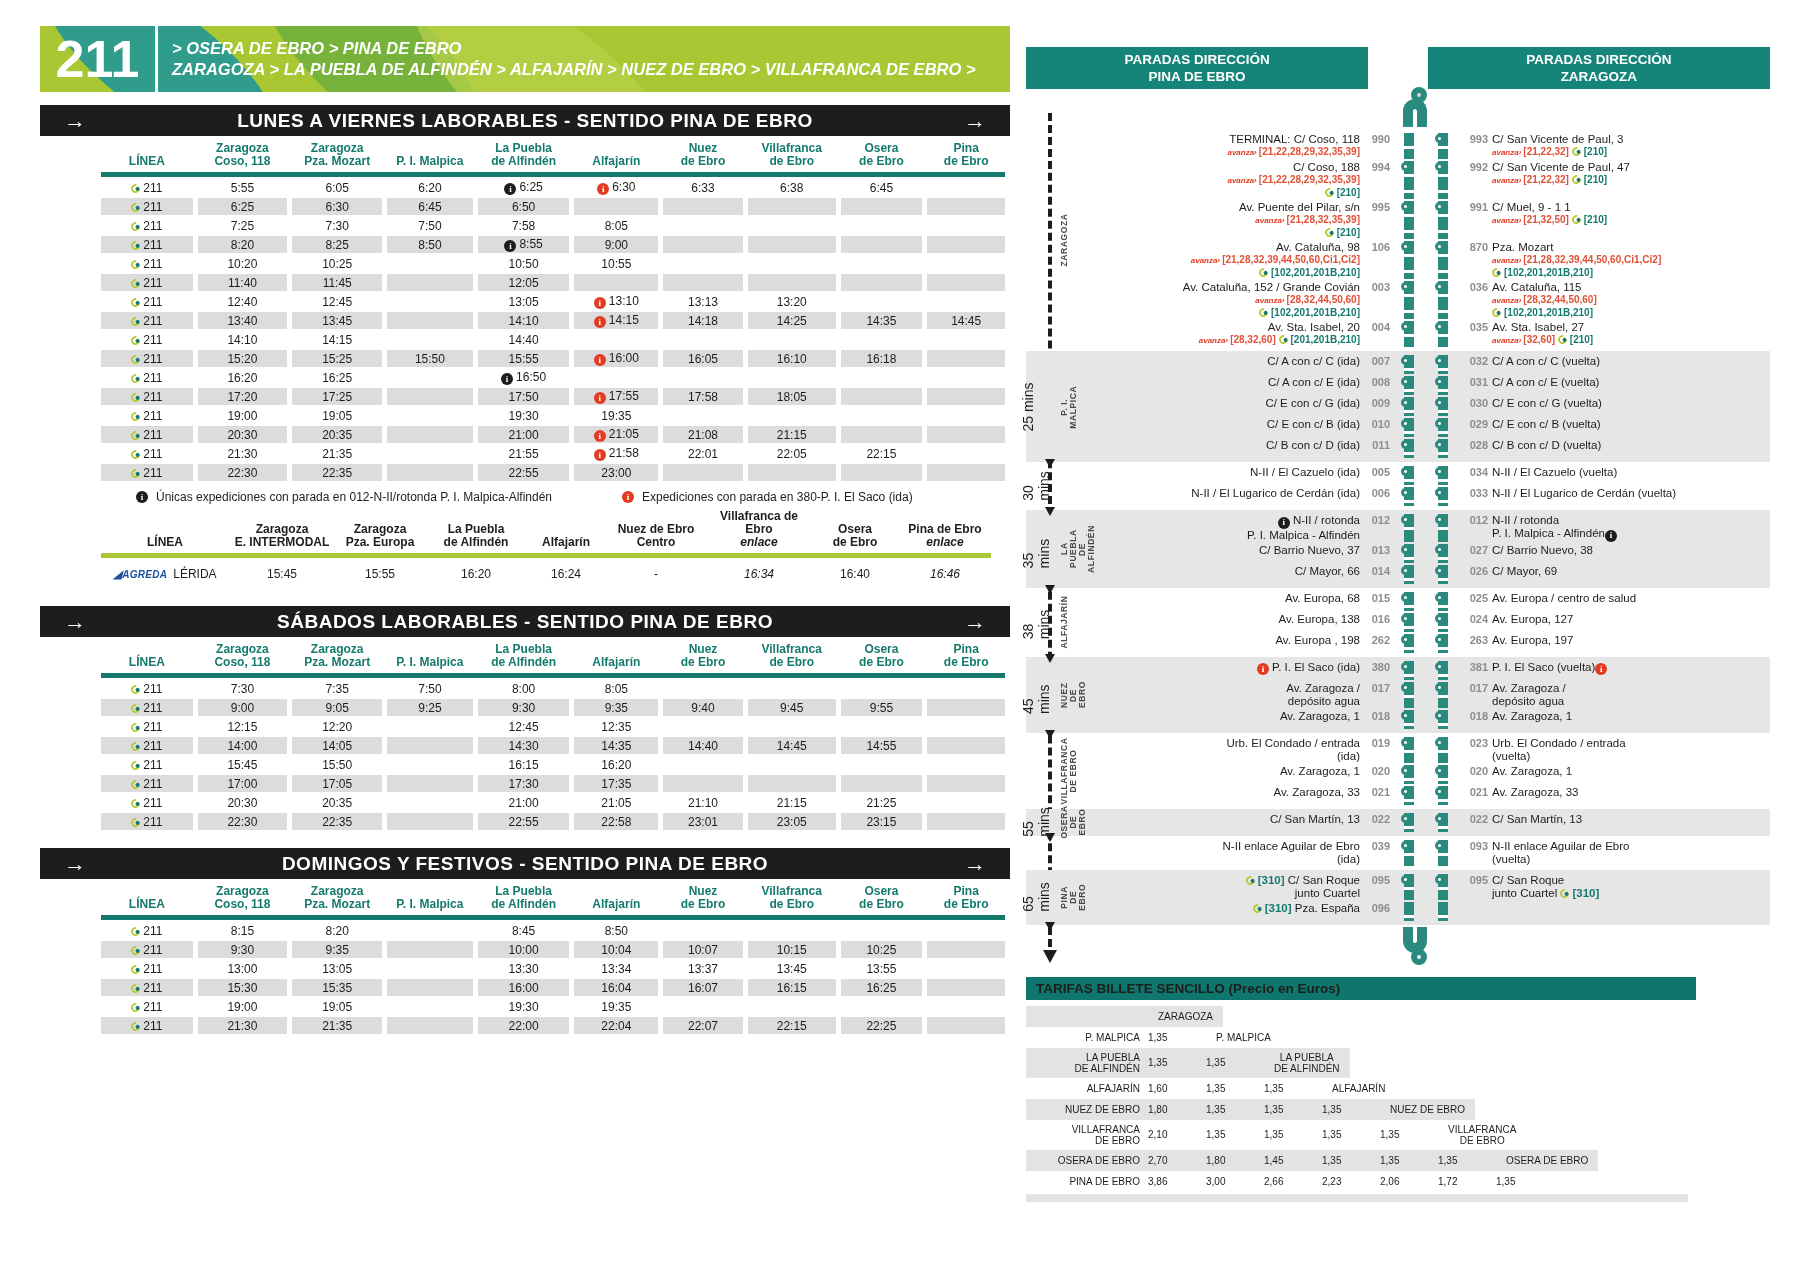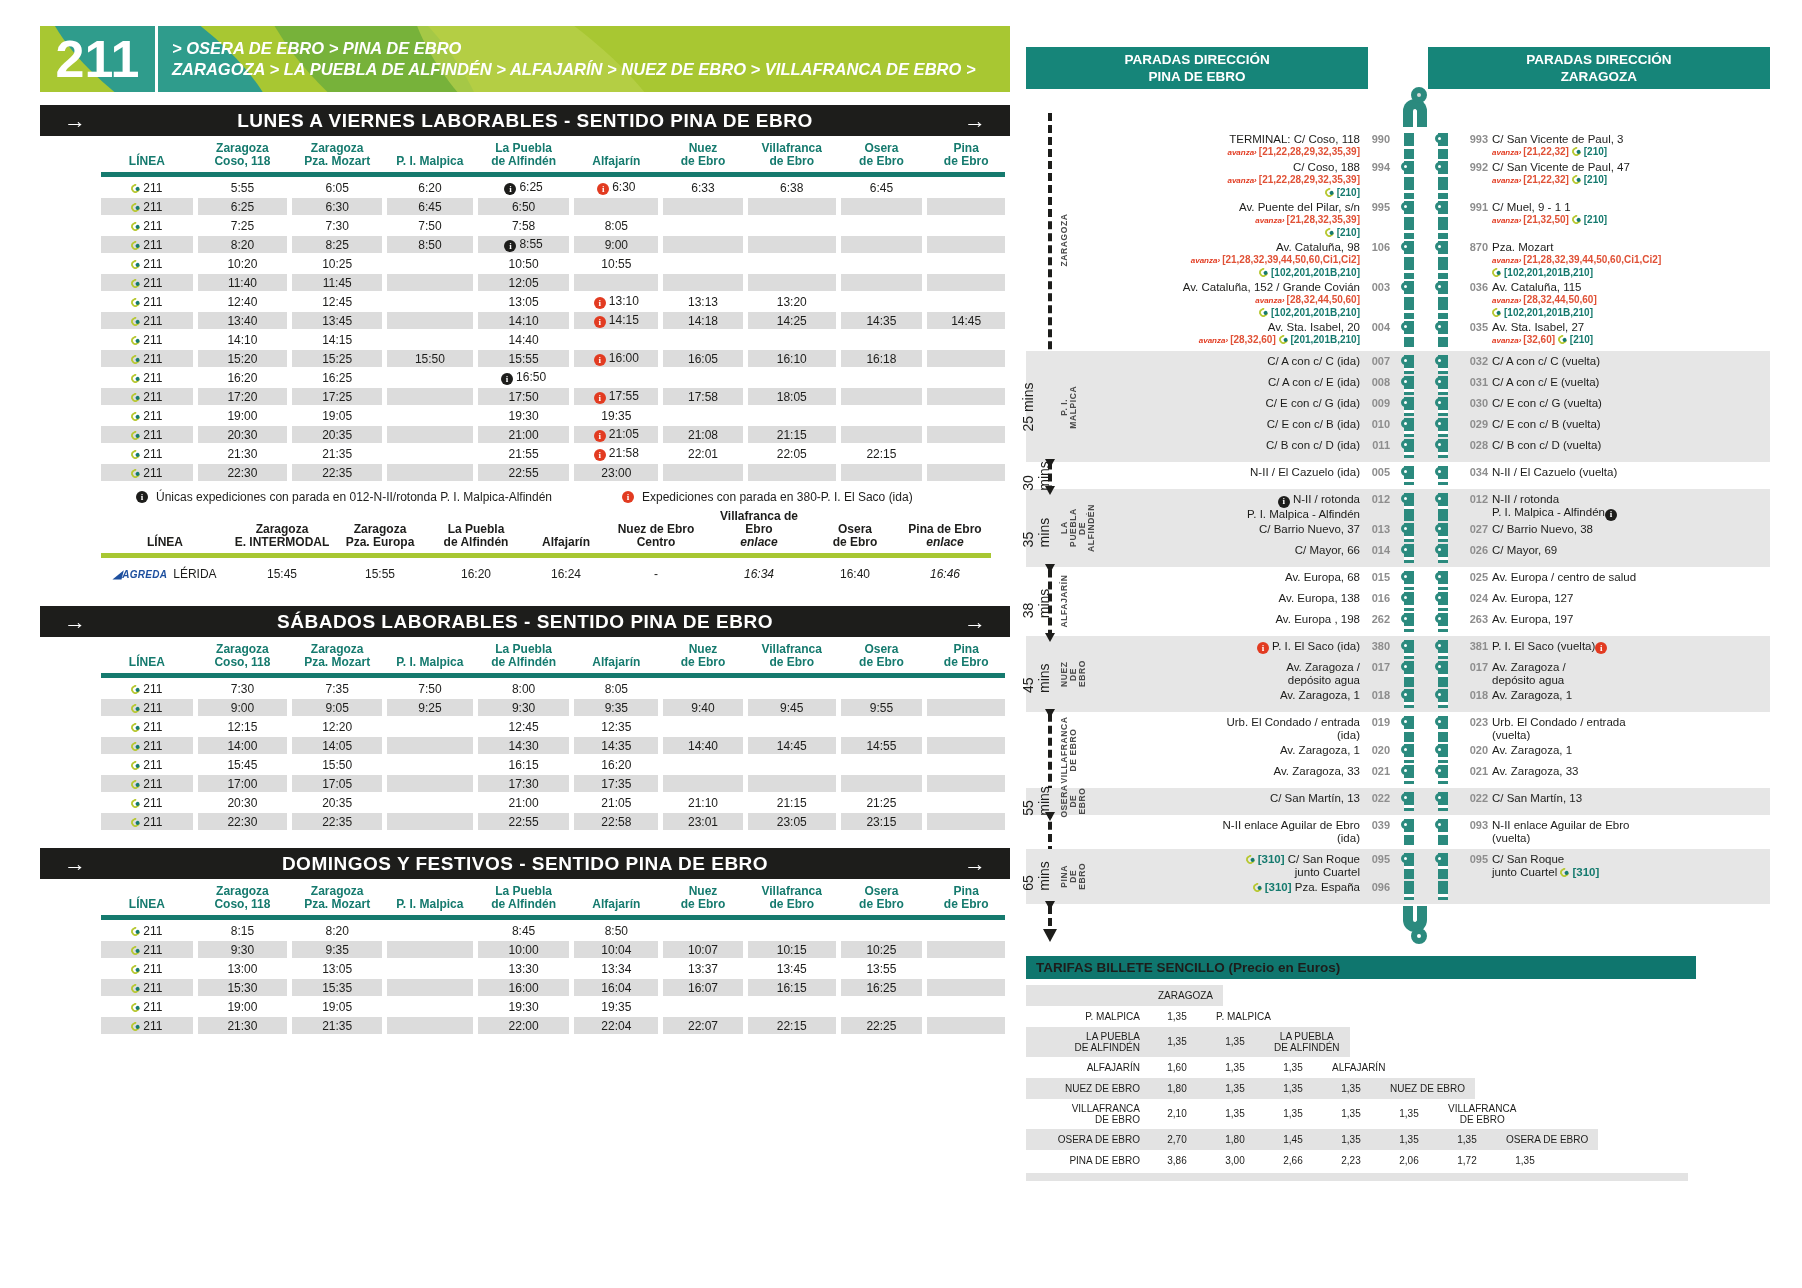--- a/index.html
+++ b/index.html
@@ -83,21 +83,21 @@
   .timeline-end { position:absolute; left:17px; bottom:-38px; border-left:7px solid transparent; border-right:7px solid transparent; border-top:13px solid #1d1d1b; }
 
   
   .tarifas { margin-top:52px; }
   .tarifas-banner { background:#0f766e; color:#1d1d1b; font-weight:bold; font-size:13.5px; padding:4px 10px; width:670px; }
   .fares { margin-top:6px; font-size:10px; color:#1d1d1b; }
   .fare-row { display:inline-flex; align-items:center; }
   .fare-row.gband { background:#e3e3e3; }
   .fares > div { display:block; }
   .f-label { width:122px; text-align:right; padding-right:8px; font-weight:normal; white-space:pre-line; line-height:11px; }
-  .f-price { width:58px; text-align:center; }
+  .f-price { width:58px; }
   .f-diag { padding:0 10px; text-align:center; white-space:pre-line; line-height:11px; }
   .f-spacer { width:122px; }
   .fare-row { min-height:21px; }
   .fare-row.tall { min-height:30px; }
   .fares-endbar { width:662px; height:8px; background:#e3e3e3; margin-top:2px; }
 </style>
 </head>
 <body>
 
 <div id="page">
@@ -965,20 +965,34 @@
               <div class="s-num ln">005</div>
               <div class="track">
                 <span class="dot dl"></span>
                 <span class="dot dr"></span>
               </div>
               <div class="s-num rn">034</div>
               <div class="s-right">
                 <div class="s-name">N-II / El Cazuelo (vuelta)</div>
               </div>
             </div>
+            <div class="stop-row">
+              <div class="s-left">
+                <div class="s-name">N-II / El Lugarico de Cerdán (ida)</div>
+              </div>
+              <div class="s-num ln">006</div>
+              <div class="track">
+                <span class="dot dl"></span>
+                <span class="dot dr"></span>
+              </div>
+              <div class="s-num rn">033</div>
+              <div class="s-right">
+                <div class="s-name">N-II / El Lugarico de Cerdán (vuelta)</div>
+              </div>
+            </div>
           </div>
           <div class="zone shaded timed">
             <div class="muni-label">LA PUEBLA
 DE ALFINDÉN</div>
             <div class="time-label">35 mins</div>
             <div class="stop-row">
               <div class="s-left">
                 <div class="s-name"><span class="info-b">i</span>N-II / rotonda
 P. I. Malpica - Alfindén</div>
               </div>

